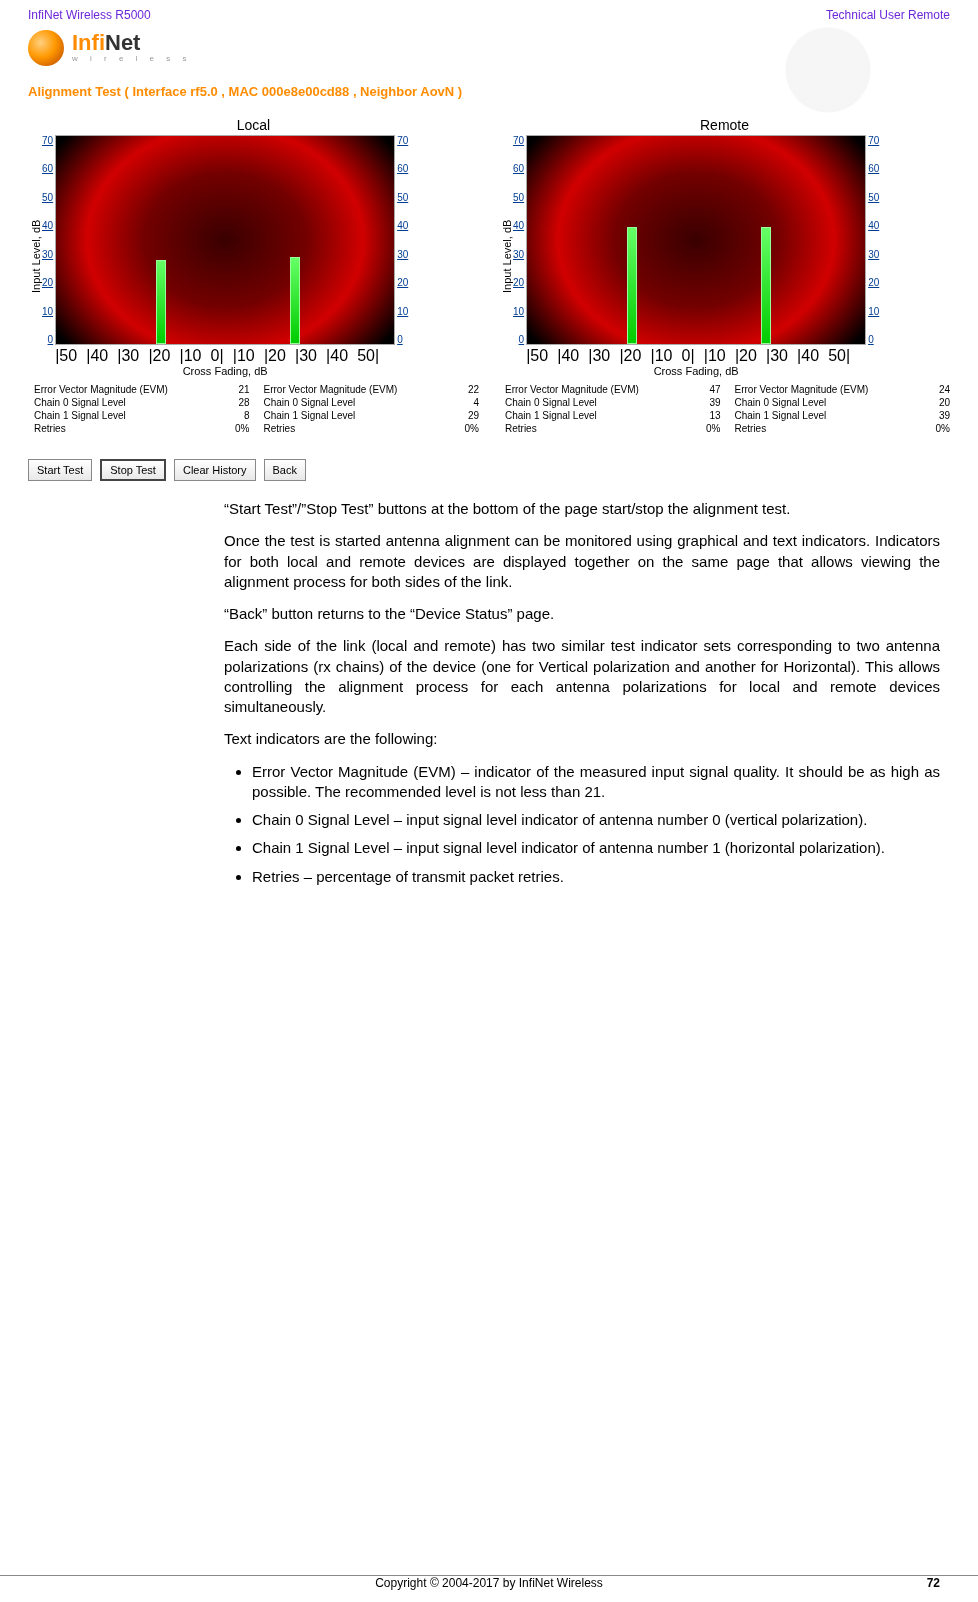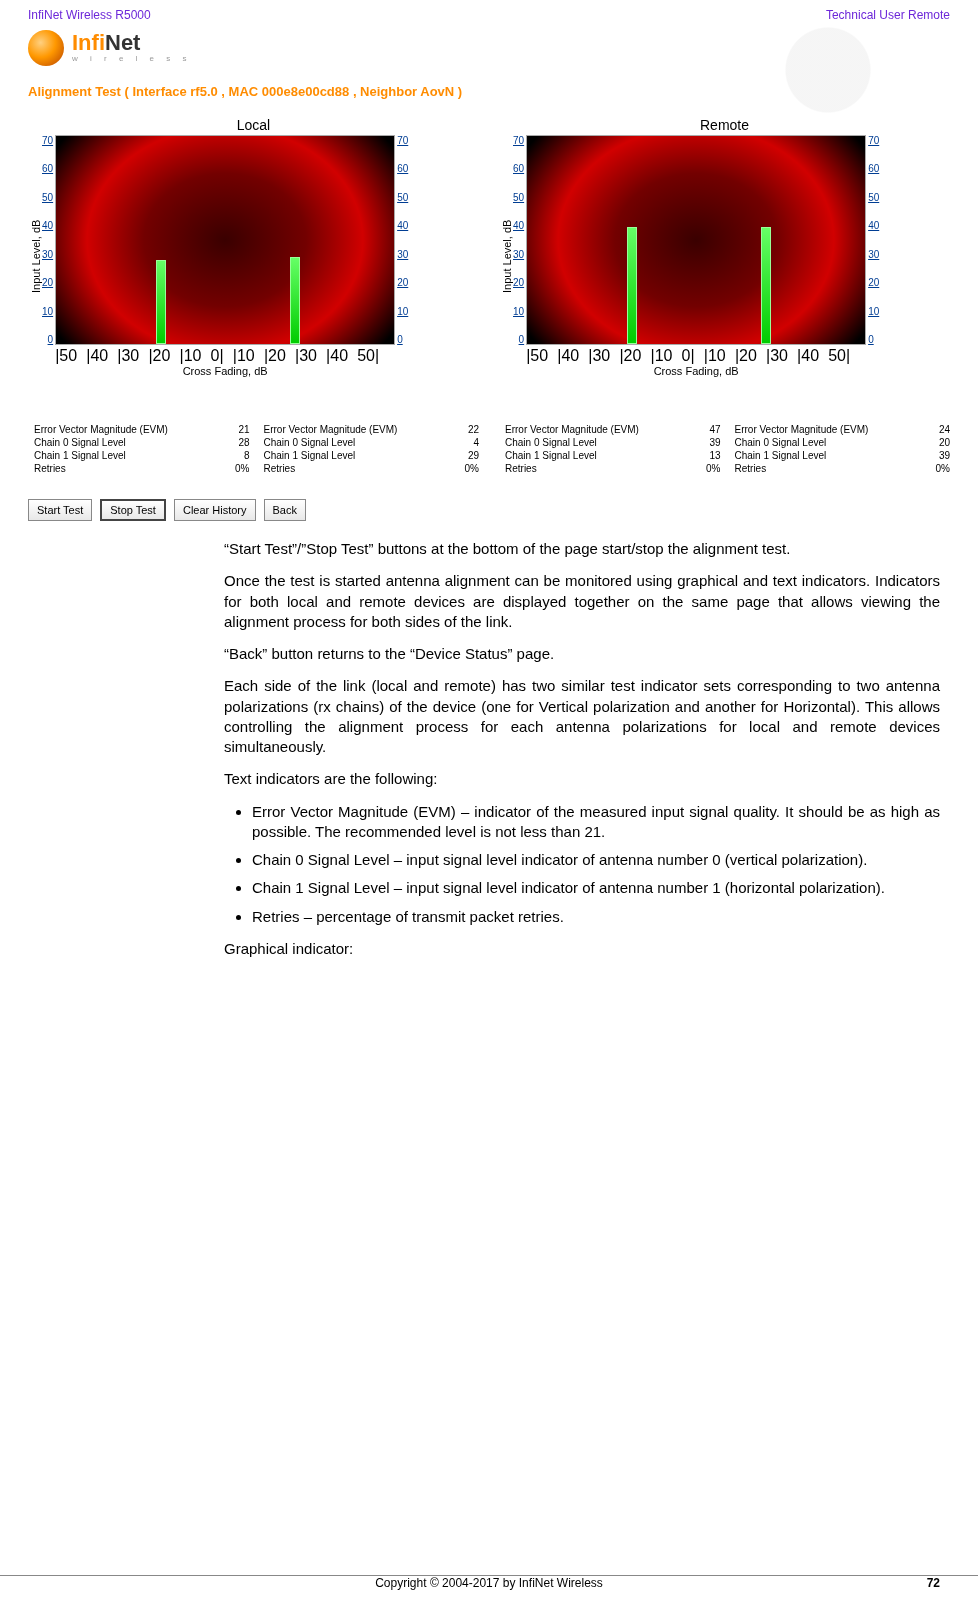--- a/index.html
+++ b/index.html
@@ -20,21 +20,21 @@
   .chart-outer { display: flex; }
   .yaxis-label { writing-mode: vertical-rl; transform: rotate(180deg); font-size: 11px; text-align: center; padding-right: 2px; }
   .y-ticks { display: flex; flex-direction: column; justify-content: space-between; height: 210px; font-size: 10px; color: #003d93; text-align: right; padding-right: 2px; }
   .y-ticks span { text-decoration: underline; }
   .y-ticks-r { display: flex; flex-direction: column; justify-content: space-between; height: 210px; font-size: 10px; color: #003d93; text-align: left; padding-left: 2px; }
   .y-ticks-r span { text-decoration: underline; }
   .plot { width: 340px; height: 210px; background: radial-gradient(60% 80% at 50% 50%, #3a0000 0%, #730000 40%, #d10000 68%, #000 100%); position: relative; border: 1px solid #aaa; }
   .bar { position: absolute; bottom: 0; width: 10px; background: linear-gradient(#6f6, #0c0); border: 1px solid #9f9; }
   .xaxis { display: flex; justify-content: space-between; font-size: 16px; padding: 2px 16px 0 0; }
   .xaxis-label { text-align: center; font-size: 11px; }
-  .stats { display: flex; gap: 14px; font-size: 10px; padding: 6px 0 0 6px; margin-top: 40px; }
+  .stats { display: flex; gap: 14px; font-size: 10px; padding: 6px 0 0 6px; }
   .stats-col { flex: 1; }
   .stats-col div { display: flex; justify-content: space-between; padding: 1px 0; }
   .btnrow { display: flex; gap: 8px; padding: 14px 28px; }
   .btn { font-size: 11px; padding: 3px 8px; border: 1px solid #888; background: linear-gradient(#fff, #e8e8e8); cursor: pointer; }
   .btn.current { border: 2px solid #444; }
   .body-text { padding: 4px 38px 4px 224px; font-size: 15px; line-height: 1.35; text-align: justify; }
   .body-text p { margin-bottom: 12px; }
   .body-text ul { padding-left: 28px; margin-bottom: 12px; list-style: disc; margin-top: 12px; }
   .body-text li { margin-bottom: 8px; text-align: justify; }
   .ftr { position: absolute; bottom: 12px; left: 0; width: 100%; padding: 0 38px; display: flex; justify-content: space-between; font-size: 12px; border-top: 1px solid #888; }
@@ -249,20 +249,19 @@
   <p>Once the test is started antenna alignment can be monitored using graphical and text indicators. Indicators for both local and remote devices are displayed together on the same page that allows viewing the alignment process for both sides of the link.</p>
   <p>“Back” button returns to the “Device Status” page.</p>
   <p>Each side of the link (local and remote) has two similar test indicator sets corresponding to two antenna polarizations (rx chains) of the device (one for Vertical polarization and another for Horizontal). This allows controlling the alignment process for each antenna polarizations for local and remote devices simultaneously.</p>
   <p>Text indicators are the following:</p>
   <ul>
     <li>Error Vector Magnitude (EVM) – indicator of the measured input signal quality. It should be as high as possible. The recommended level is not less than 21.</li>
     <li>Chain 0 Signal Level – input signal level indicator of antenna number 0 (vertical polarization).</li>
     <li>Chain 1 Signal Level – input signal level indicator of antenna number 1 (horizontal polarization).</li>
     <li>Retries – percentage of transmit packet retries.</li>
   </ul>
-  <p>Graphical indicator:</p>
 </div>
 
 <div class="ftr">
   <span class="pgsp"></span>
   <span class="ftr-c">Copyright © 2004-2017 by InfiNet Wireless</span>
   <span class="pgno">72</span>
 </div>
 
 </body></html>

